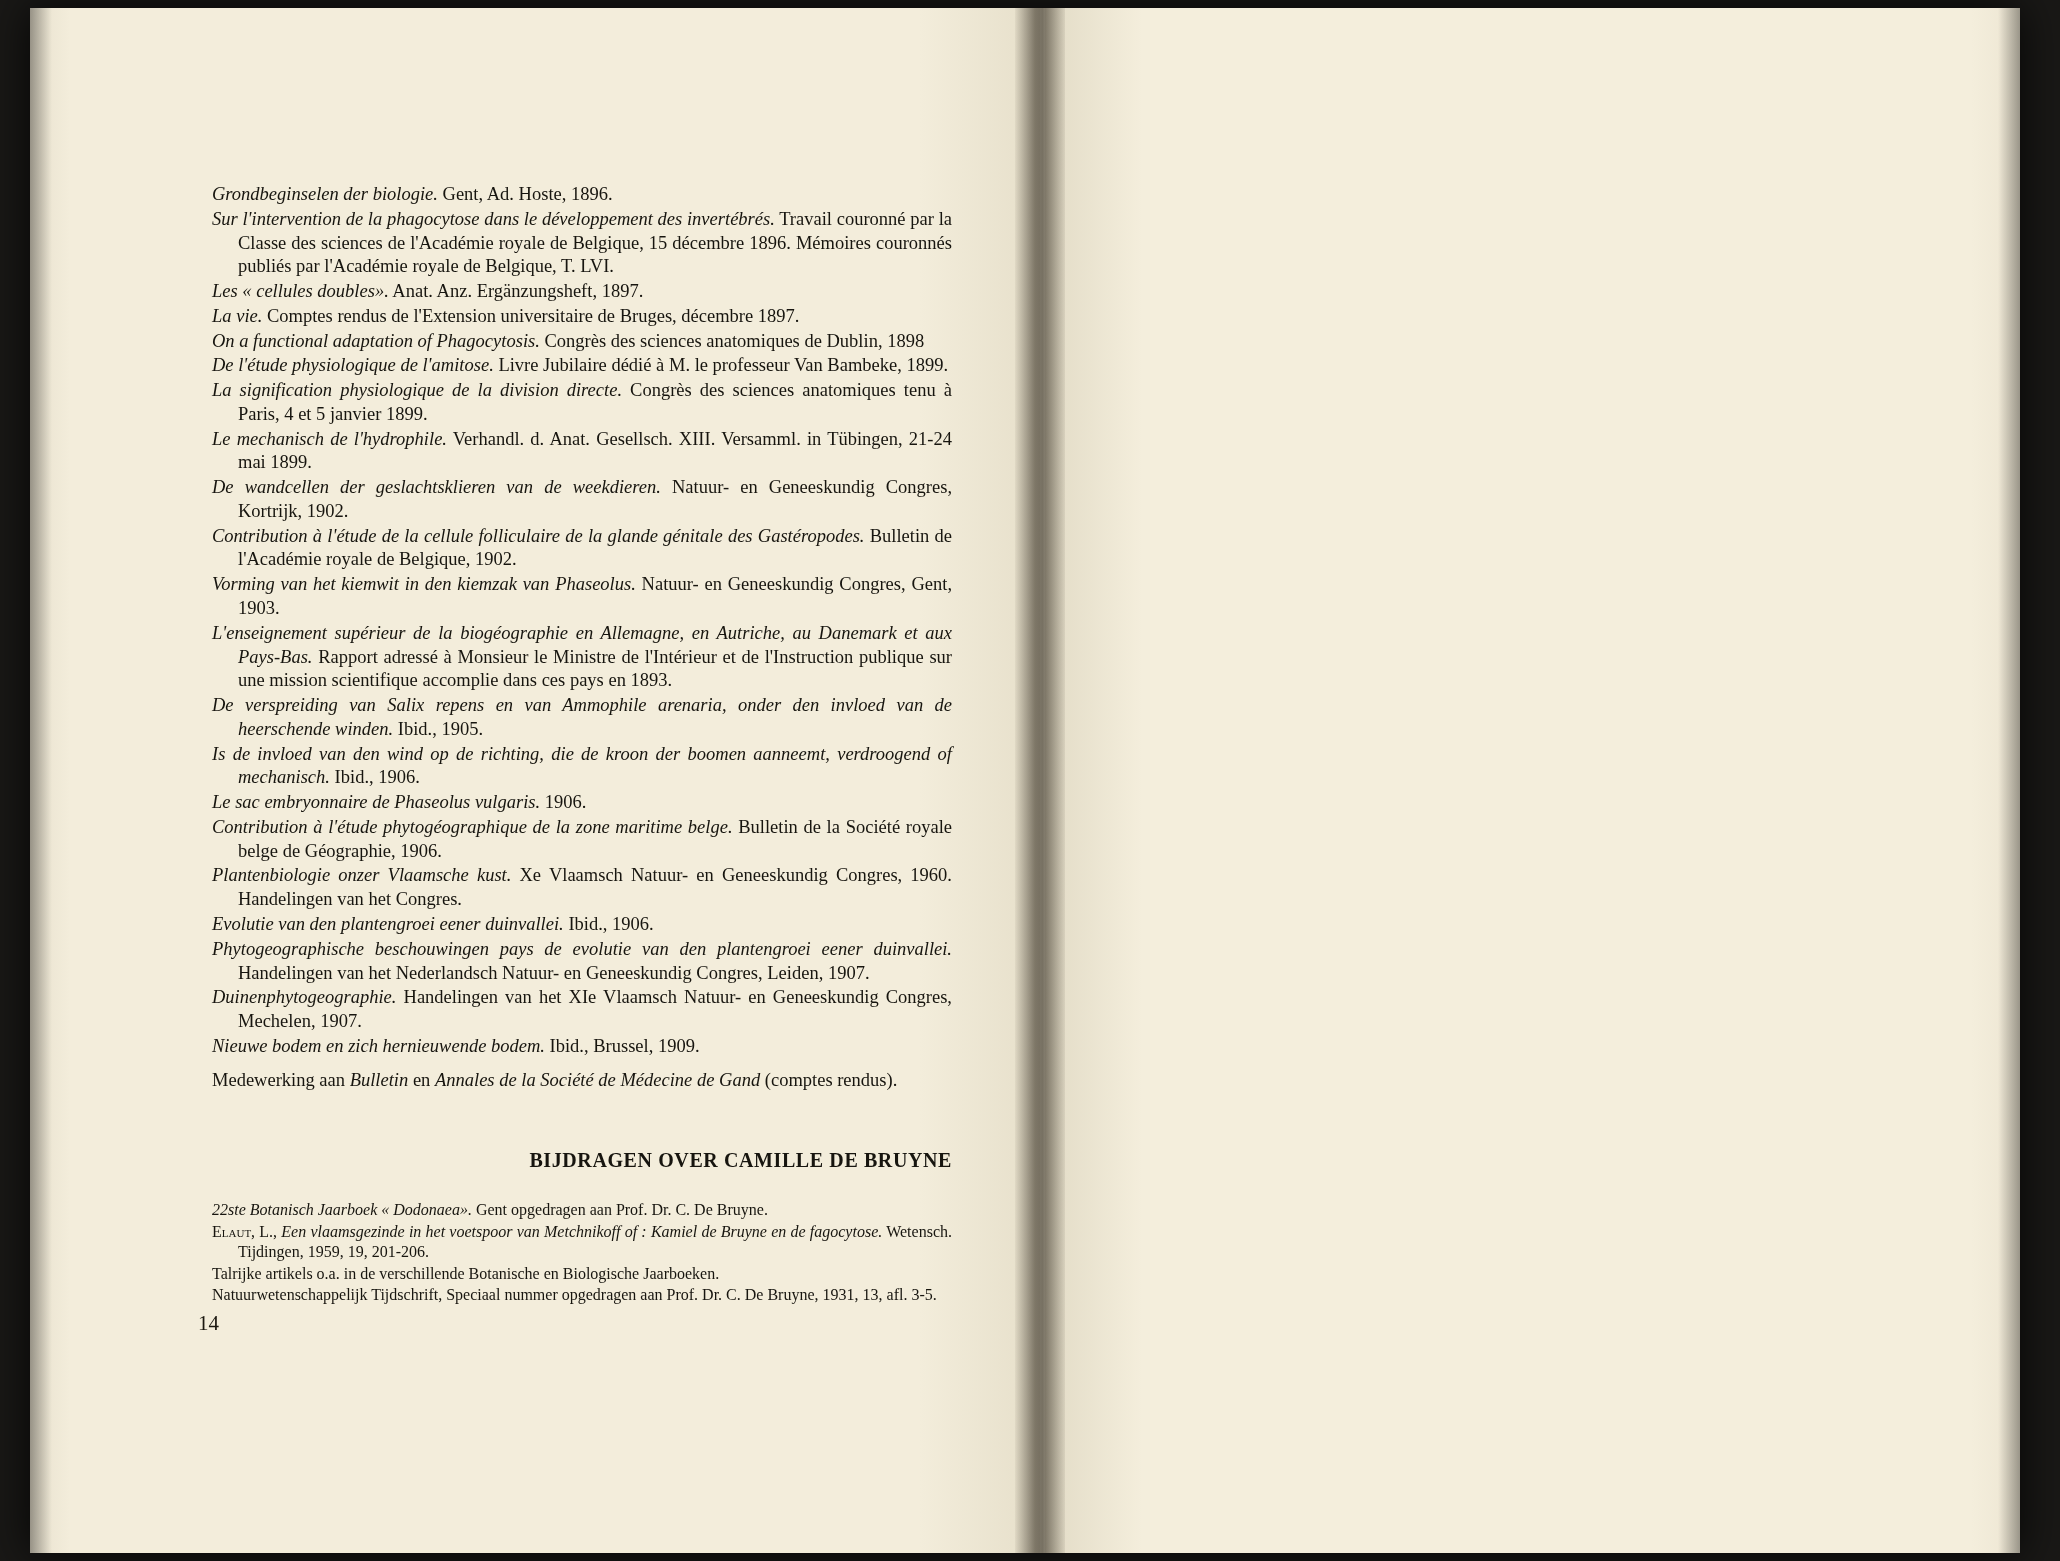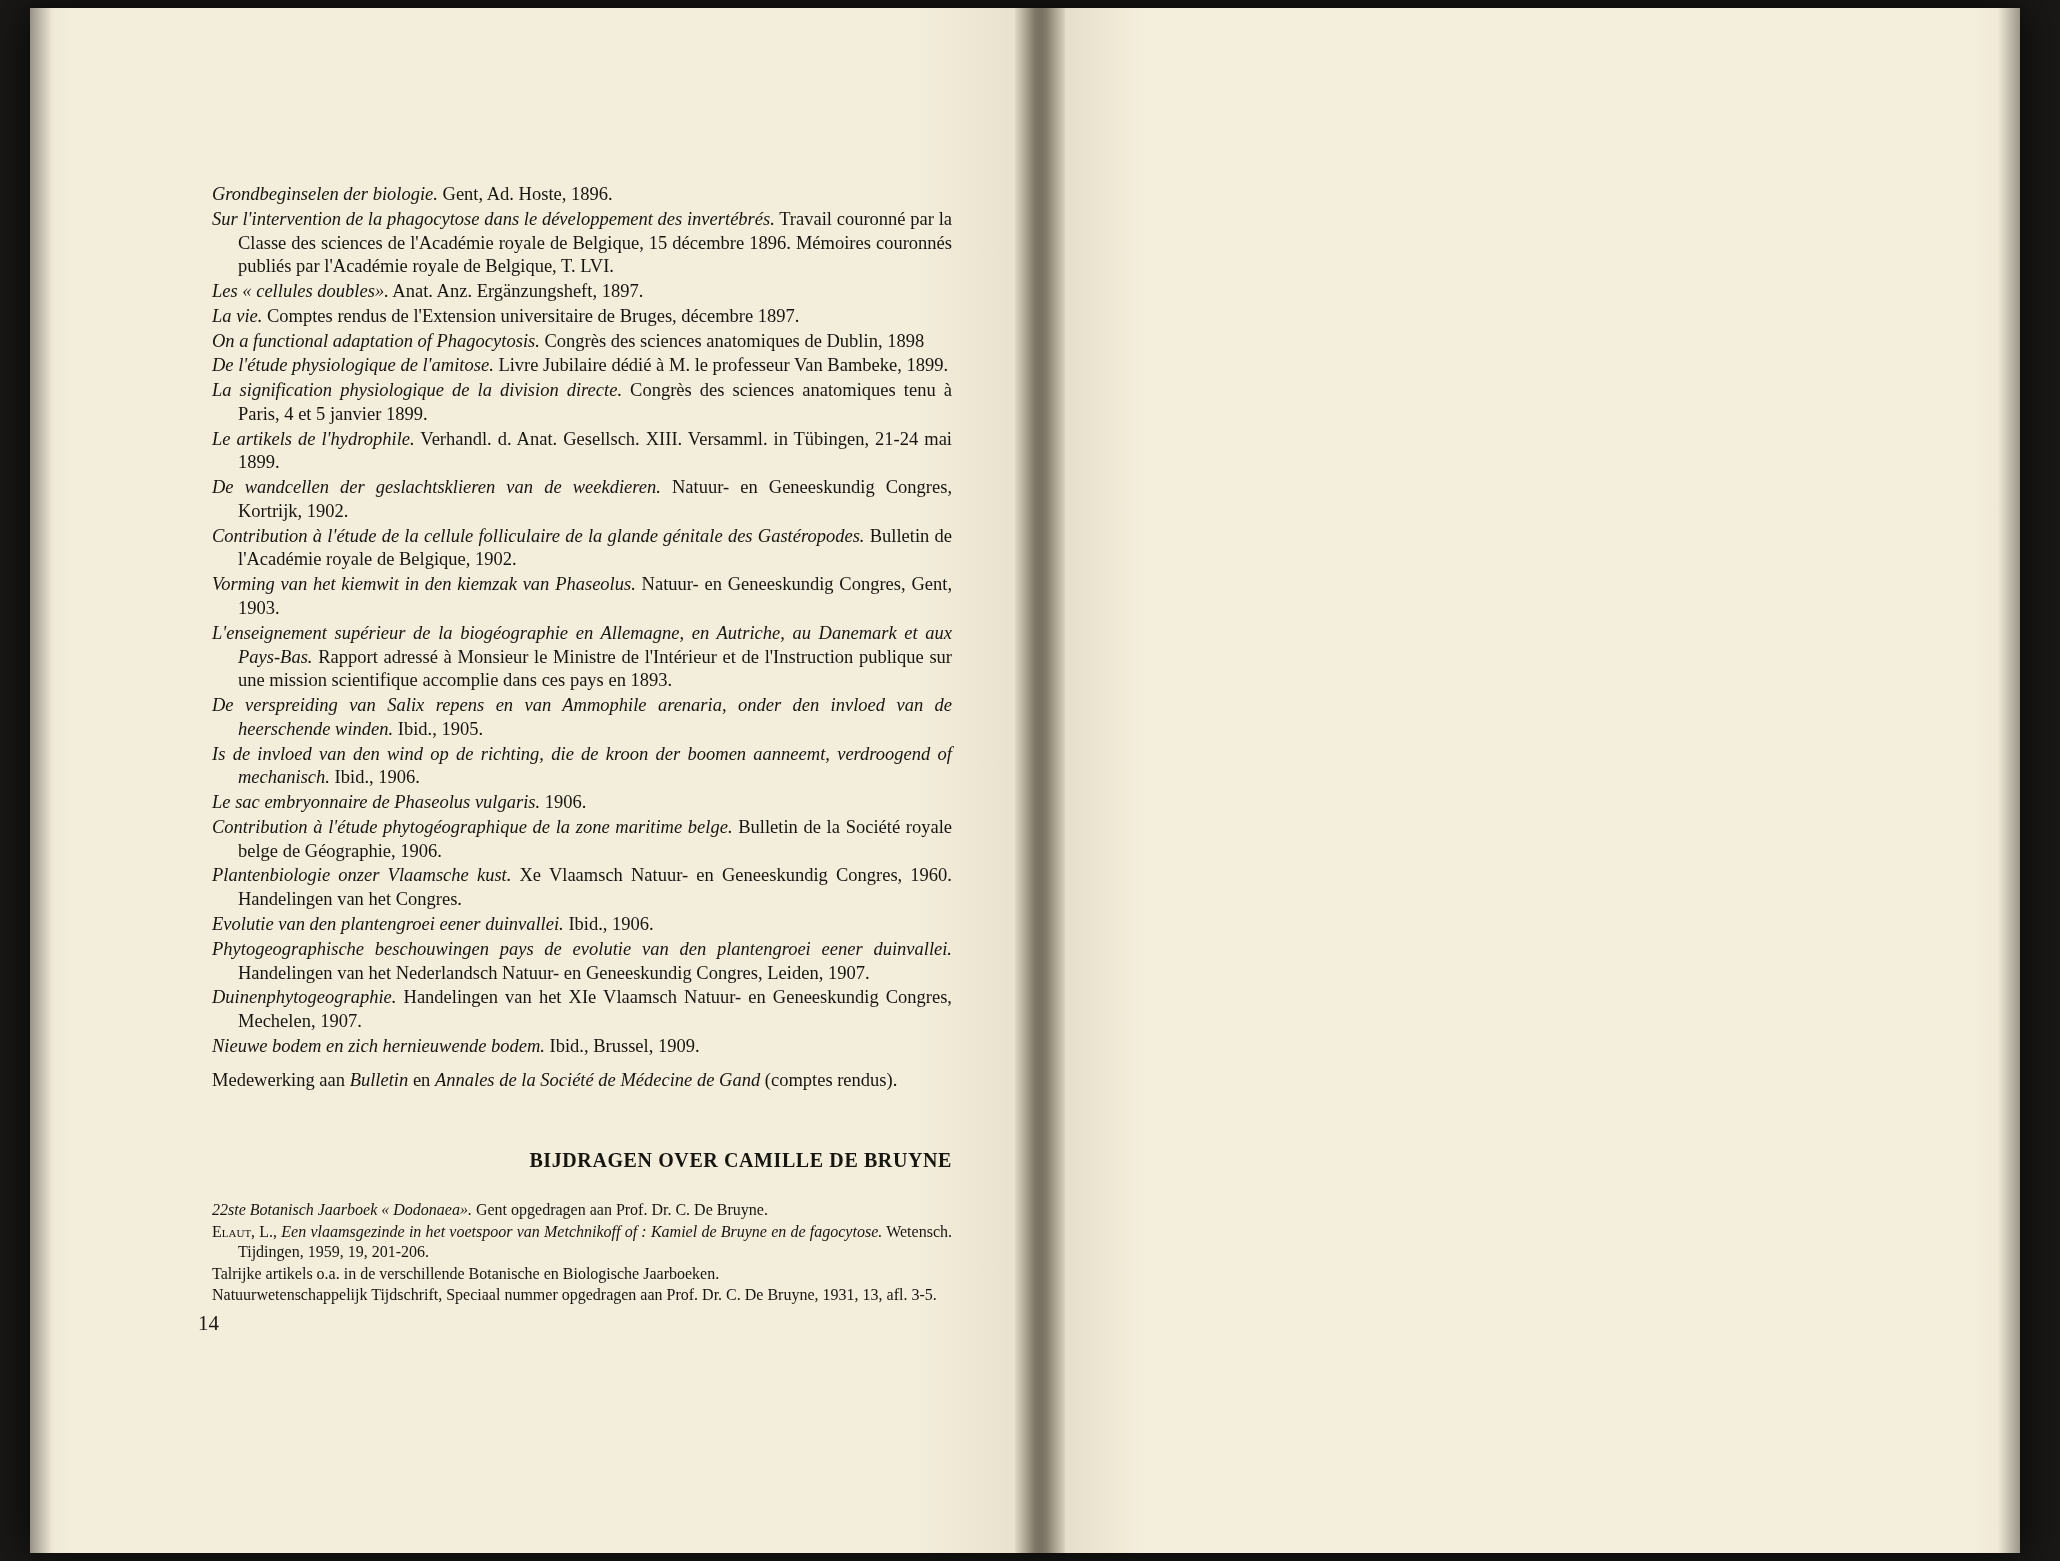--- a/index.html
+++ b/index.html
@@ -120,21 +120,21 @@
 
       <div class="left-col">
 
         <p class="ref"><i>Grondbeginselen der biologie.</i><span>  Gent, Ad. Hoste, 1896.</span></p>
         <p class="ref"><i>Sur l'intervention de la phagocytose dans le développement des invertébrés.</i><span>  Travail couronné par la Classe des sciences de l'Académie royale de Belgique, 15 décembre 1896.  Mémoires couronnés publiés par l'Académie royale de Belgique, T. LVI.</span></p>
         <p class="ref"><i>Les « cellules doubles».</i><span>  Anat. Anz. Ergänzungsheft, 1897.</span></p>
         <p class="ref"><i>La vie.</i><span>  Comptes rendus de l'Extension universitaire de Bruges, décembre 1897.</span></p>
         <p class="ref"><i>On a functional adaptation of Phagocytosis.</i><span>  Congrès des sciences anatomiques de Dublin, 1898</span></p>
         <p class="ref"><i>De l'étude physiologique de l'amitose.</i><span>  Livre Jubilaire dédié à M. le professeur Van Bambeke, 1899.</span></p>
         <p class="ref"><i>La signification physiologique de la division directe.</i><span>  Congrès des sciences anatomiques tenu à Paris, 4 et 5 janvier 1899.</span></p>
-        <p class="ref"><i>Le artikels de l'hydrophile.</i><span>  Verhandl. d. Anat. Gesellsch. XIII. Versamml. in Tübingen, 21-24 mai 1899.</span></p>
+        <p class="ref"><i>Le mechanisch de l'hydrophile.</i><span>  Verhandl. d. Anat. Gesellsch. XIII. Versamml. in Tübingen, 21-24 mai 1899.</span></p>
         <p class="ref"><i>De wandcellen der geslachtsklieren van de weekdieren.</i><span>  Natuur- en Geneeskundig Congres, Kortrijk, 1902.</span></p>
         <p class="ref"><i>Contribution à l'étude de la cellule folliculaire de la glande génitale des Gastéropodes.</i><span>  Bulletin de l'Académie royale de Belgique, 1902.</span></p>
         <p class="ref"><i>Vorming van het kiemwit in den kiemzak van Phaseolus.</i><span>  Natuur- en Geneeskundig Congres, Gent, 1903.</span></p>
         <p class="ref"><i>L'enseignement supérieur de la biogéographie en Allemagne, en Autriche, au Danemark et aux Pays-Bas.</i><span>  Rapport adressé à Monsieur le Ministre de l'Intérieur et de l'Instruction publique sur une mission scientifique accomplie dans ces pays en 1893.</span></p>
         <p class="ref"><i>De verspreiding van Salix repens en van Ammophile arenaria, onder den invloed van de heerschende winden.</i><span>  Ibid., 1905.</span></p>
         <p class="ref"><i>Is de invloed van den wind op de richting, die de kroon der boomen aanneemt, verdroogend of mechanisch.</i><span>  Ibid., 1906.</span></p>
         <p class="ref"><i>Le sac embryonnaire de Phaseolus vulgaris.</i><span>  1906.</span></p>
         <p class="ref"><i>Contribution à l'étude phytogéographique de la zone maritime belge.</i><span>  Bulletin de la Société royale belge de Géographie, 1906.</span></p>
         <p class="ref"><i>Plantenbiologie onzer Vlaamsche kust.</i><span>  Xe Vlaamsch Natuur- en Geneeskundig Congres, 1960.  Handelingen van het Congres.</span></p>
         <p class="ref"><i>Evolutie van den plantengroei eener duinvallei.</i><span>  Ibid., 1906.</span></p>

